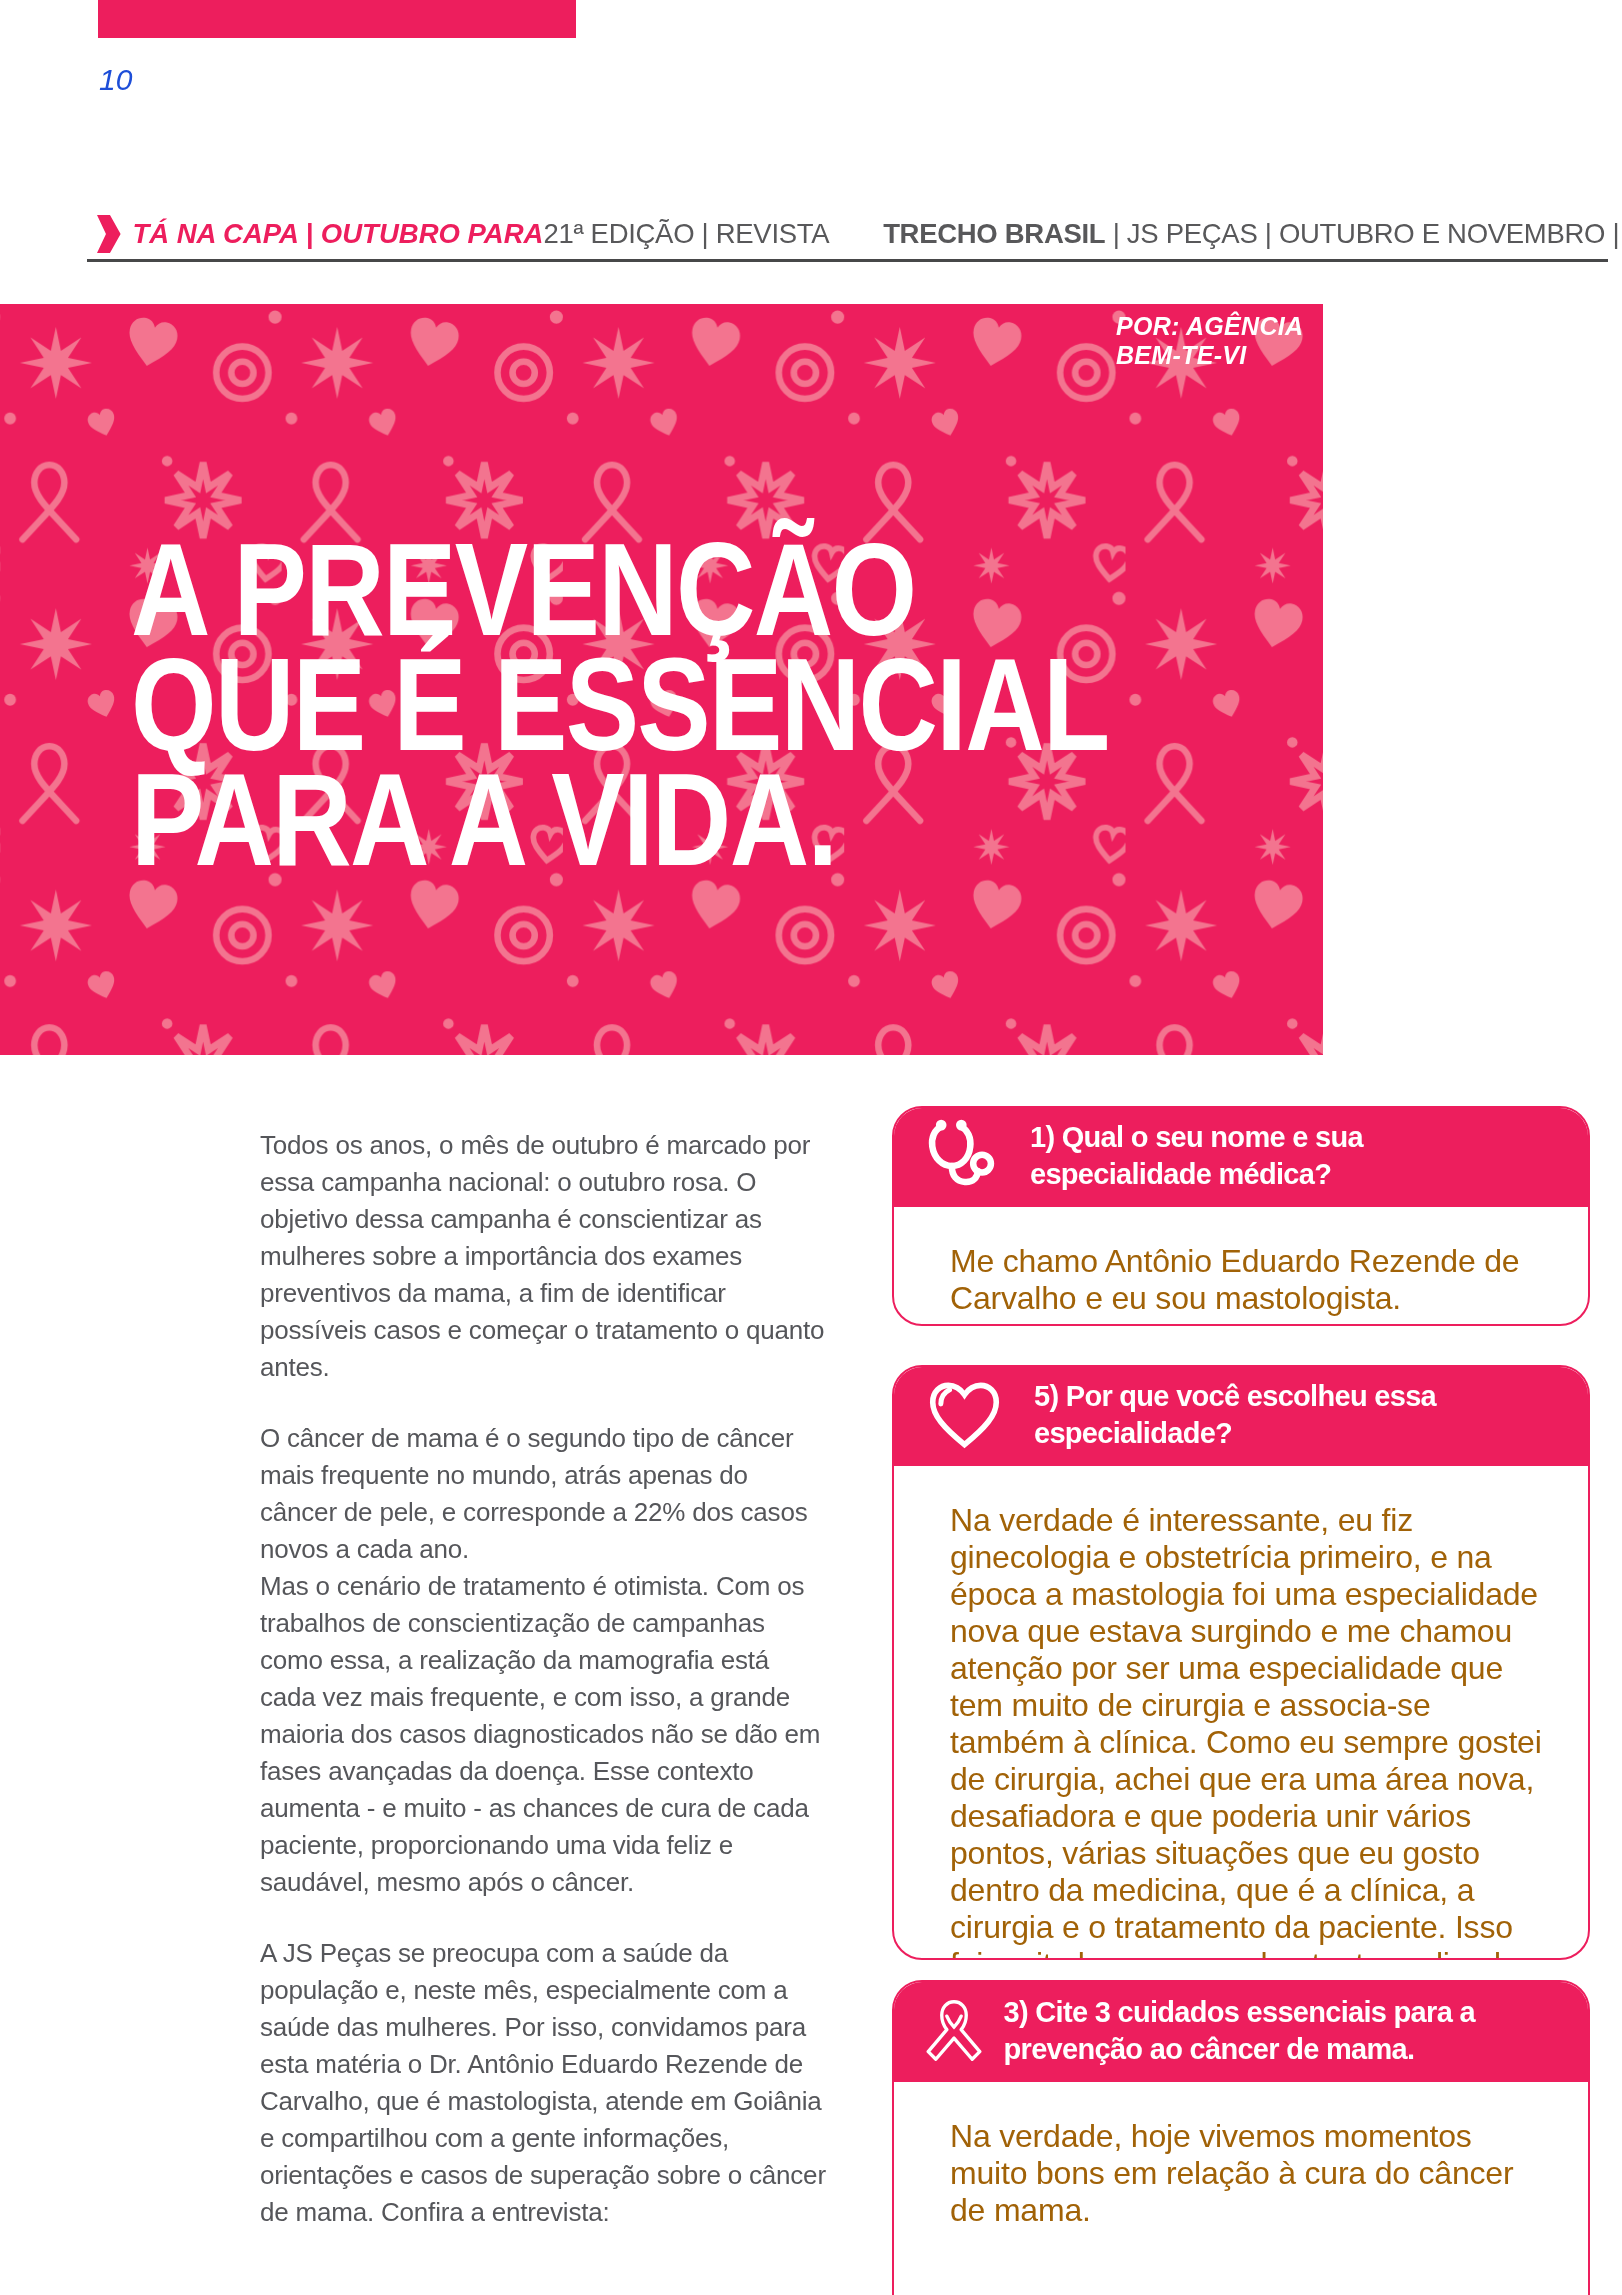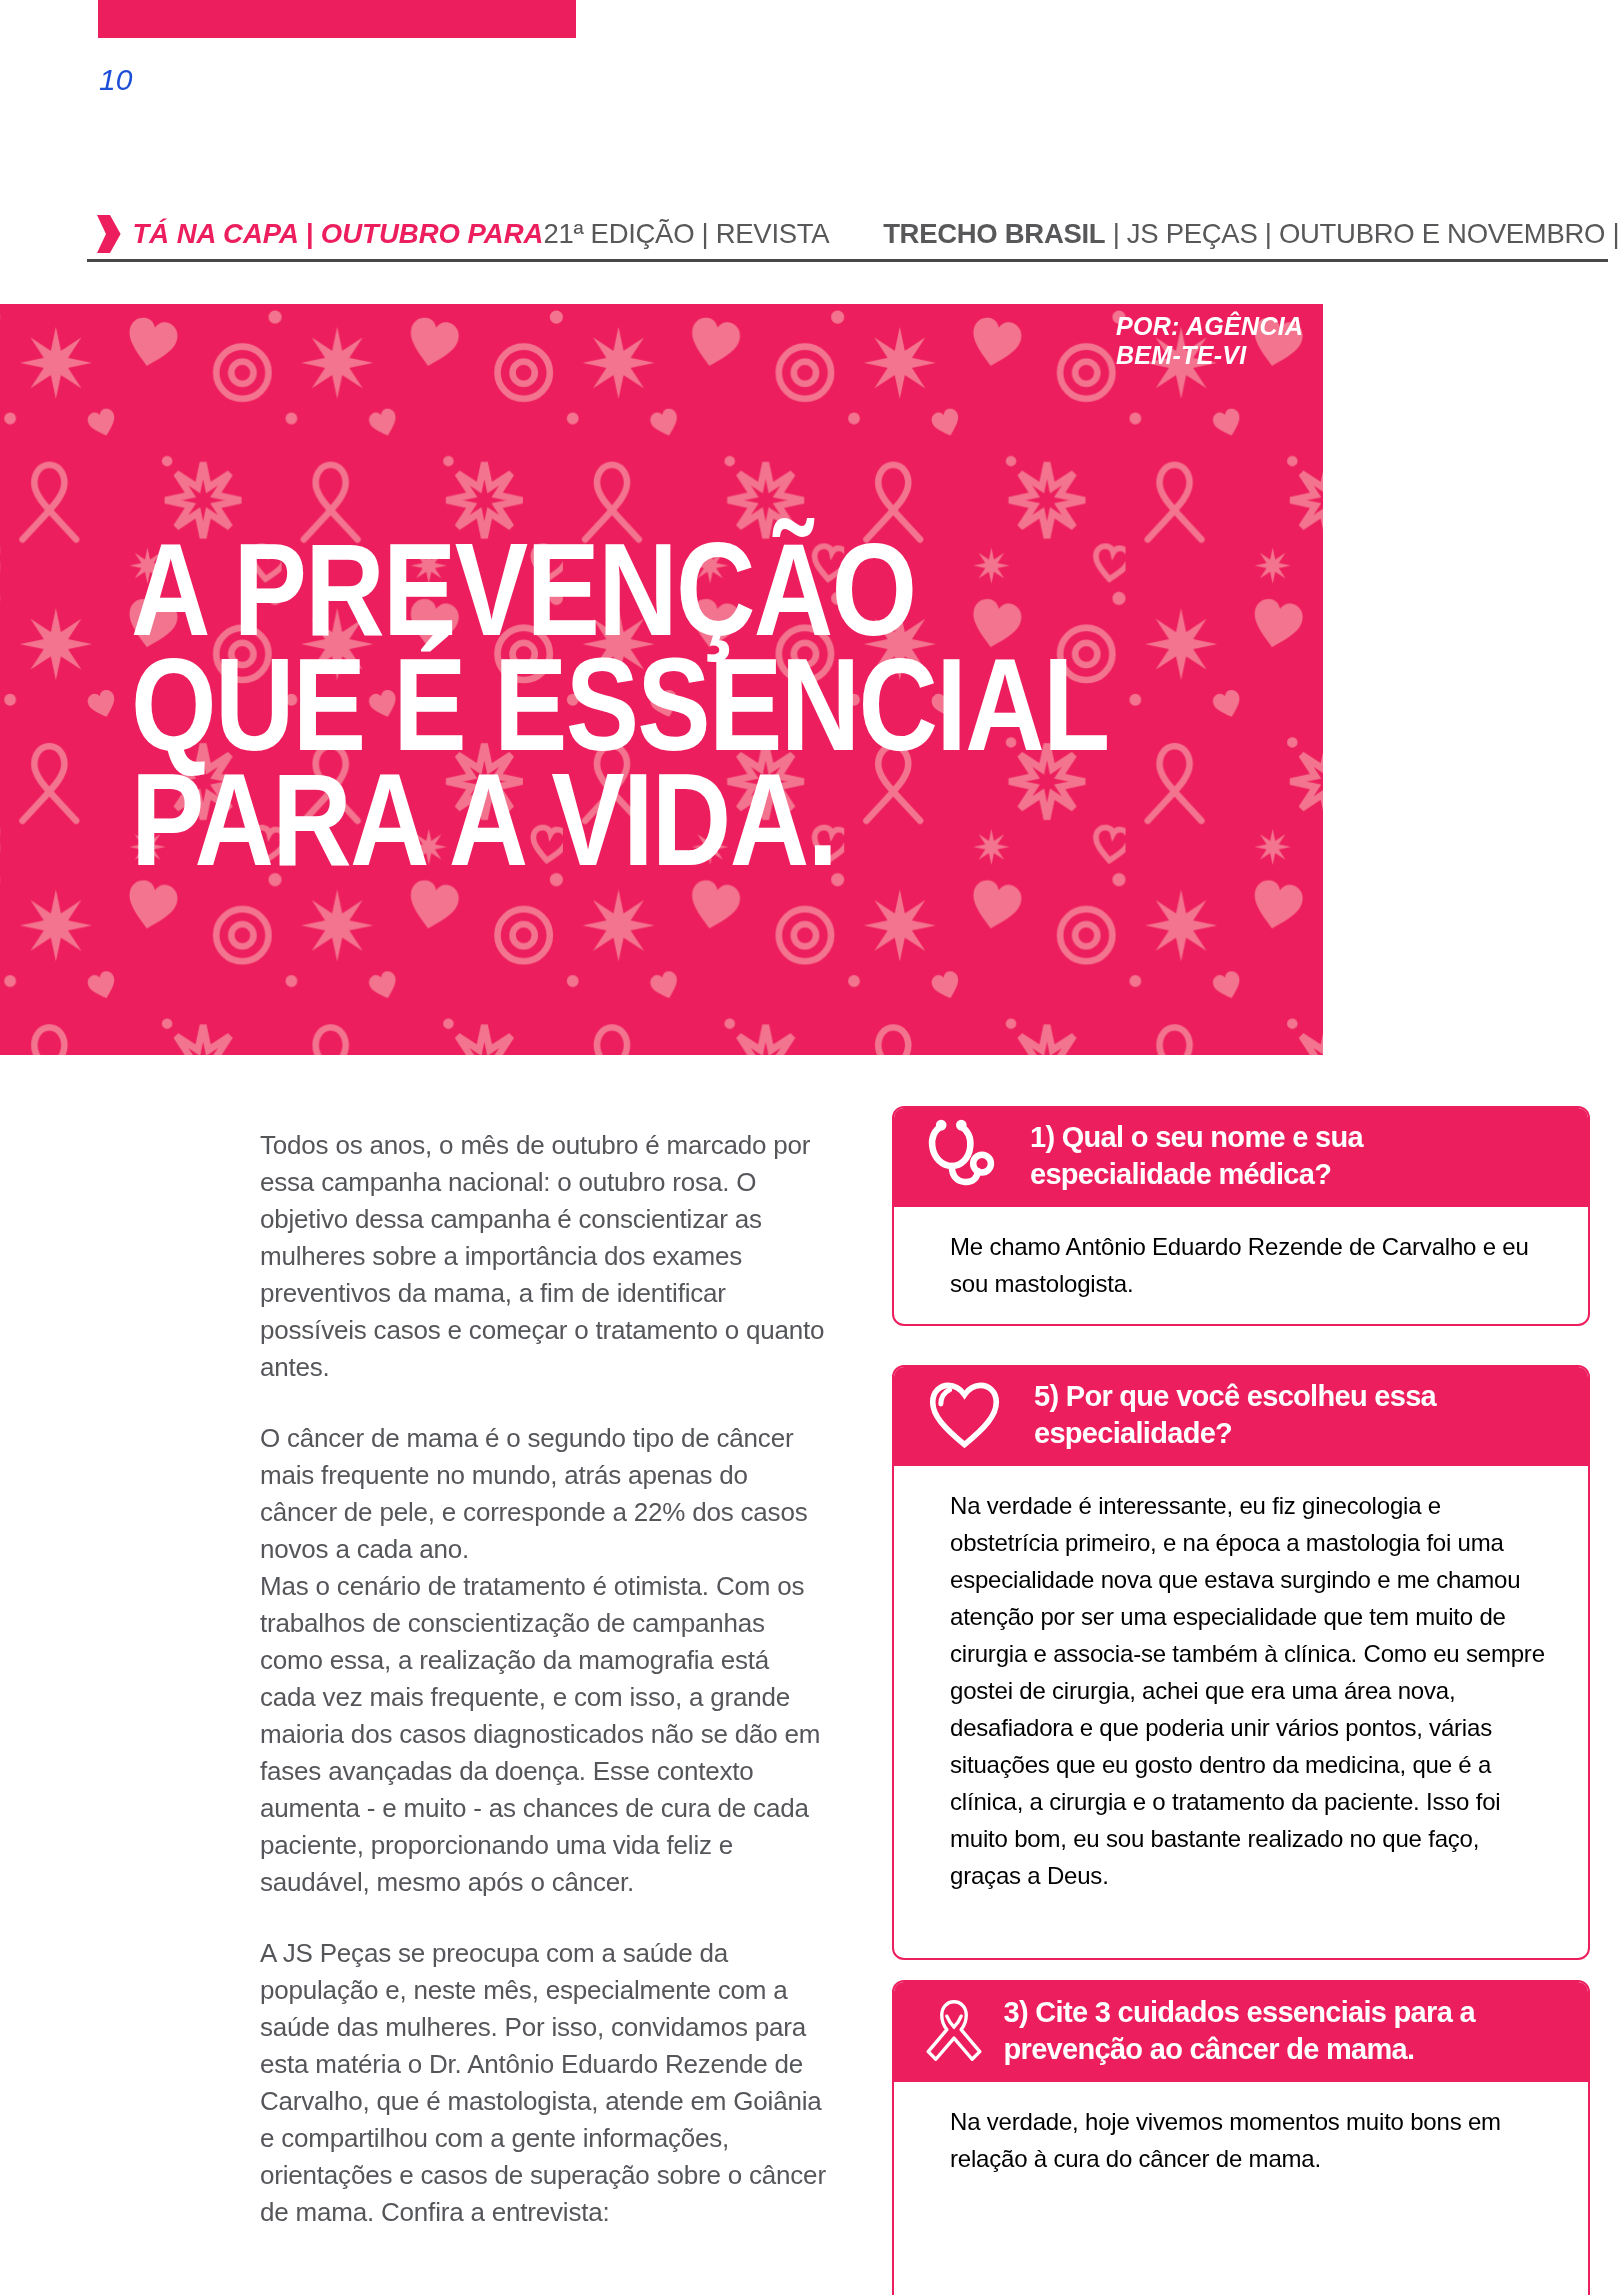--- a/index.html
+++ b/index.html
@@ -50,39 +50,39 @@
   
   .article{
     position:absolute; left:260px; top:1127px; width:568px;
     color:#55565A; font-size:26px; line-height:37px; letter-spacing:-0.2px;
   }
   .article p{margin:0 0 34px 0; white-space:pre-line;}
 
   
   .qa-box{
     position:absolute; left:892px; width:698px;
-    border:2.6px solid #ED1E5D; border-radius:12px; background:#ffffff;
+    border:2.6px solid #ED1E5D; border-radius:30px; background:#ffffff;
     overflow:hidden; box-sizing:border-box;
   }
   .qa-box.q1{top:1106px; height:220px;}
   .qa-box.q2{top:1365px; height:595px;}
   .qa-box.q3{top:1980px; height:393px;}
   .qa-header{
     background:#ED1E5D; min-height:99px; display:flex; align-items:center;
     padding:9.2px 13px 11.8px 30px; box-sizing:border-box;
   }
   .qa-icon{flex:0 0 auto; margin-right:29px; display:flex; align-items:center;}
   .qa-title{
     color:#ffffff; font-weight:bold; font-size:29px; line-height:37px; letter-spacing:-0.7px;
   }
   .q1 .qa-title{max-width:393px;}
   .q2 .qa-title{max-width:465px;}
   .q3 .qa-title{max-width:581px;}
   .qa-body{
-    padding:21px 42px 0 56px; color:#000000; font-size:24px; line-height:37px; letter-spacing:-0.2px;
+    padding:36px 42px 0 56px; color:#a16207; font-size:32px; line-height:37px; letter-spacing:-0.2px;
   }
 </style>
 </head>
 <body>
 
 <div class="page">
 
   <div class="topbar"></div>
   <div class="pagenum">10</div>
 

